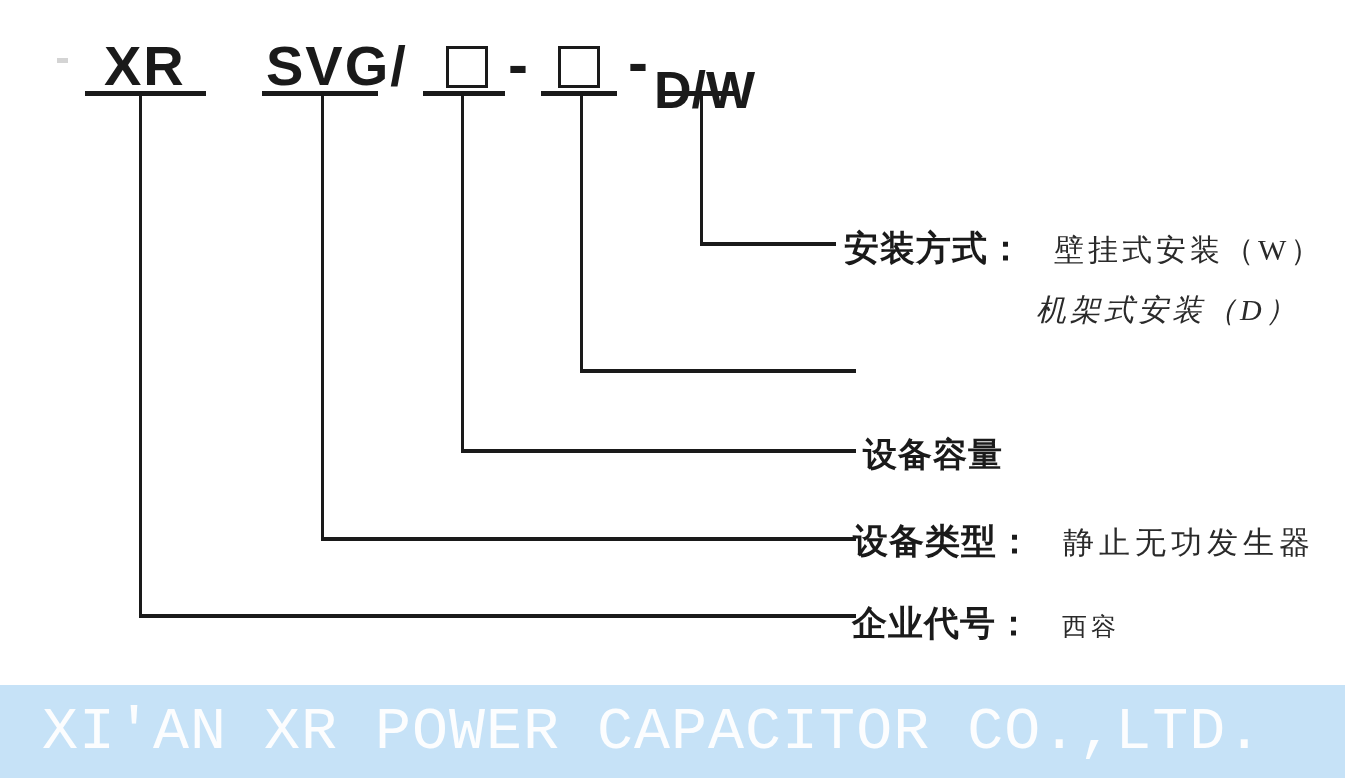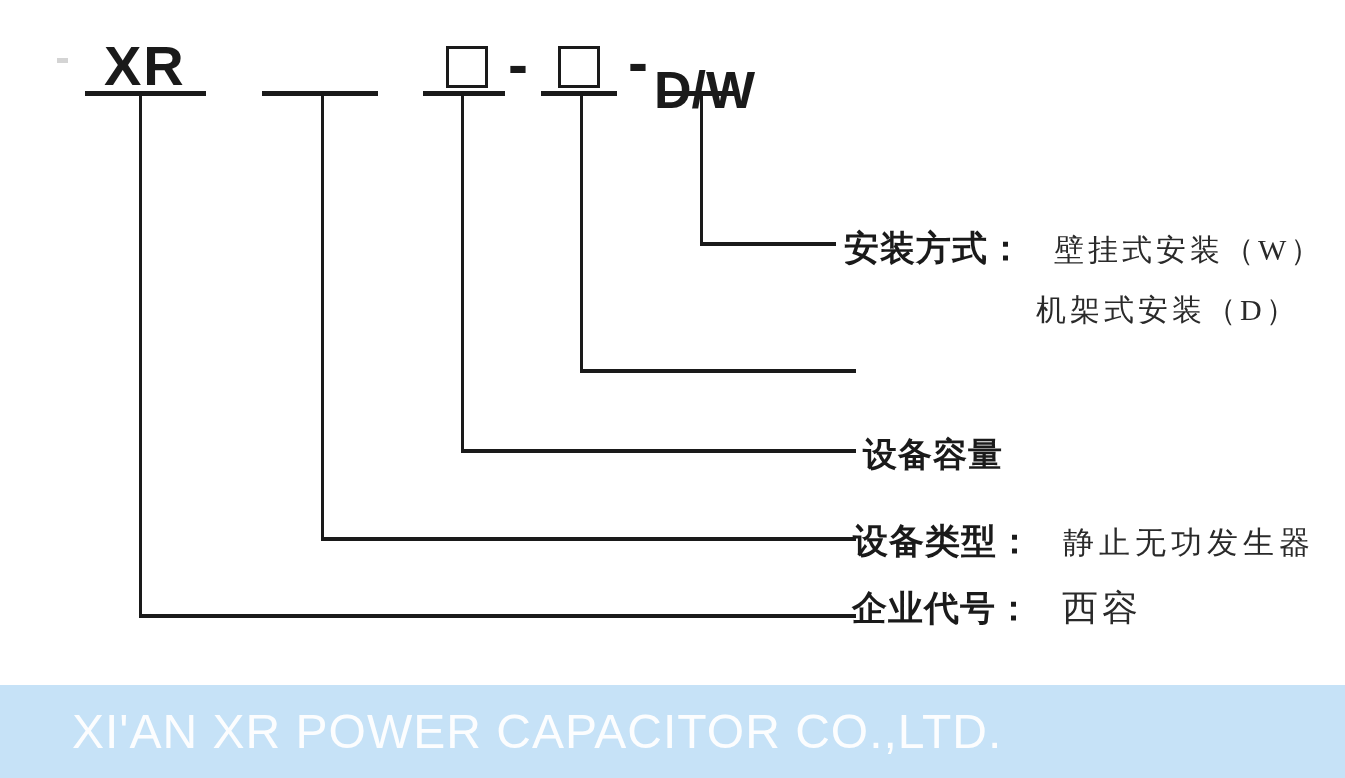--- a/index.html
+++ b/index.html
@@ -95,39 +95,40 @@
   .footer-banner {
     position: absolute;
     left: 0; top: 685px;
     width: 1345px; height: 93px;
     background: #c6e2f7;
     display: flex;
     align-items: center;
     overflow: hidden;
   }
   .footer-text {
-    font-family: Liberation Sans, sans-serif;
+    font-family: Liberation Mono, monospace;
     font-weight: 400;
-    font-size: 48px;
+    font-size: 60px;
     letter-spacing: 1px;
     color: #ffffff;
     opacity: 0.95;
     white-space: nowrap;
-    padding-left: 72px;
+    padding-left: 42px;
   }
 </style>
 </head>
 <body>
 
 <div class="canvas">
 
   <div class="artifact-dash"></div>
   <div class="artifact-dot"></div>
 
   <span class="code-text" style="left:104px; top:38px;">XR</span>
+  <span class="code-text" style="left:266px; top:38px;">SVG/</span>
   <div class="placeholder-box" style="left:446px; top:46px;"></div>
   <span class="code-dash" style="left:508px; top:44px;">-</span>
   <div class="placeholder-box" style="left:558px; top:46px;"></div>
   <span class="code-dash" style="left:628px; top:42px;">-</span>
   <span class="code-text" style="left:654px; top:38px; font-size:52px; letter-spacing:0;margin-top:24px;">D/W</span>
 
   <div class="underline" style="left:85px;  top:91px; width:121px;"></div>
   <div class="underline" style="left:262px; top:91px; width:116px;"></div>
   <div class="underline" style="left:423px; top:91px; width:82px;"></div>
   <div class="underline" style="left:541px; top:91px; width:76px;"></div>
@@ -146,35 +147,35 @@
   <div class="hline" style="left:580px; top:369px; width:276px;"></div>
 
   <div class="vline" style="left:700px; top:96px; height:149px;"></div>
   <div class="hline" style="left:700px; top:242px; width:136px;"></div>
 
   <div class="label-row" style="left:844px; top:225px;">
     <span class="lbl-bold">安装方式：</span>
     <span class="lbl-light gap" style="font-size:30px; letter-spacing:4px;">壁挂式安装（W）</span>
   </div>
   <div class="label-row" style="left:1036px; top:290px;">
-    <span class="lbl-light" style="font-size:30px; letter-spacing:4px;">机架式安装（D）</span>
+    <span class="lbl-light" style="font-size:30px; letter-spacing:4px;font-style:italic;">机架式安装（D）</span>
   </div>
 
 
   <div class="label-row" style="left:863px; top:432px;">
     <span class="lbl-bold" style="font-size:34px;">设备容量</span>
   </div>
 
   <div class="label-row" style="left:853px; top:518px;">
     <span class="lbl-bold">设备类型：</span>
     <span class="lbl-light gap">静止无功发生器</span>
   </div>
 
-  <div class="label-row" style="left:852px; top:584px;">
+  <div class="label-row" style="left:852px; top:600px;">
     <span class="lbl-bold">企业代号：</span>
-    <span class="lbl-light gap" style="font-size:36px; letter-spacing:4px;">西容</span>
+    <span class="lbl-light gap" style="font-size:25px; letter-spacing:4px;">西容</span>
   </div>
 
   <div class="footer-banner">
     <span class="footer-text">XI'AN XR POWER CAPACITOR CO.,LTD.</span>
   </div>
 
 </div>
 
 </body></html>

